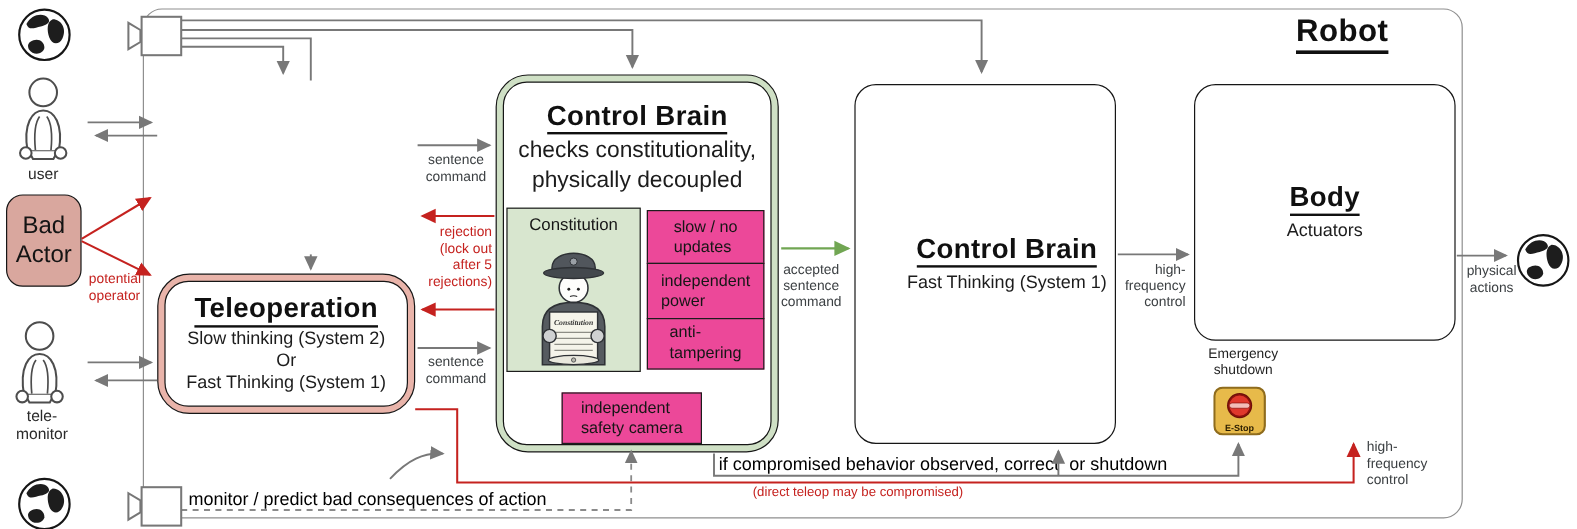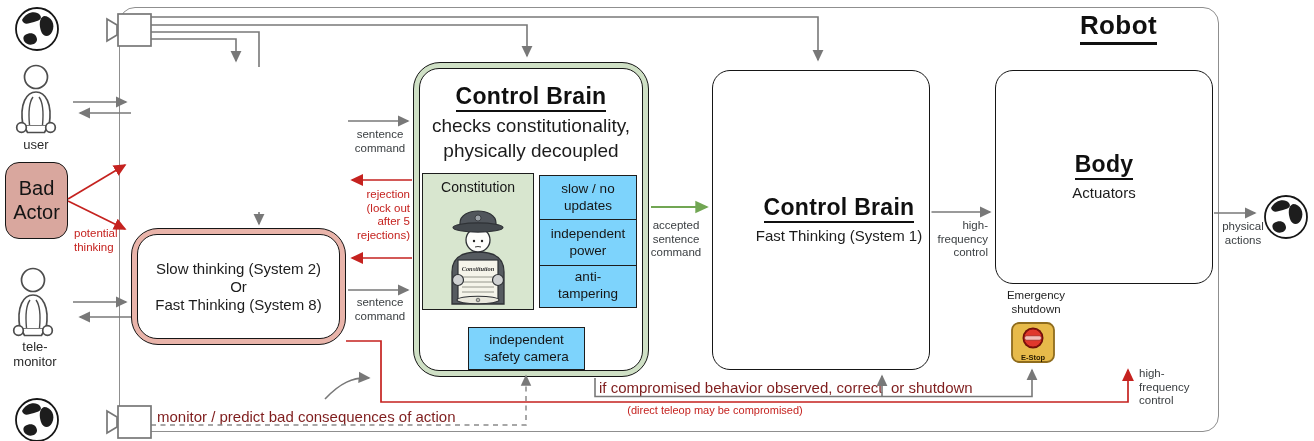--- a/index.html
+++ b/index.html
@@ -12,51 +12,52 @@
     border-radius:20px;display:flex;flex-direction:column;align-items:center;justify-content:center;text-align:center;}
   .dblbox>.inner.topalign{justify-content:flex-start;padding-top:15px;}
   .pink{background:#e9b4aa;}
   .green{background:#cfe0c5;}
   .plain{background:#fff;border:1.7px solid #161616;border-radius:18px;display:flex;
     flex-direction:column;align-items:center;justify-content:center;text-align:center;}
   .btitle{font-weight:bold;font-size:23px;color:#101010;letter-spacing:.3px;line-height:1.1;}
   .u{display:inline-block;border-bottom:2.6px solid #101010;padding-bottom:1px;}
   .bsub{font-size:15px;color:#1c1c1c;line-height:1.3;white-space:pre-line;margin-top:3px;}
   .sbdesc{font-size:19px;color:#1c1c1c;line-height:1.28;white-space:pre-line;margin-top:2px;}
-  .subbox{background:#7dd3fc;border:1.5px solid #1d1d1d;display:flex;align-items:center;justify-content:center;
-    text-align:center;font-size:13.5px;line-height:1.25;color:#161616;white-space:pre-line;}
+  .subbox{background:#ec4899;border:1.5px solid #1d1d1d;display:flex;align-items:center;justify-content:center;
+    text-align:left;font-size:13.5px;line-height:1.25;color:#161616;white-space:pre-line;}
   .constbox{background:#d8e6cf;border:1.6px solid #1d1d1d;}
   .constlabel{font-size:14px;color:#161616;text-align:center;padding-top:5px;}
   .lbl{font-size:11.5px;line-height:1.18;color:#3c4043;white-space:pre-line;}
   .redtxt{color:#c5221f;}
   .c{text-align:center;}.r{text-align:right;}
-  .note15{font-size:15px;color:#7f1d1d;white-space:nowrap;}
+  .note15{font-size:15px;color:#000000;white-space:nowrap;}
   .badactor{background:#d9a79e;border:1.8px solid #161616;border-radius:14px;display:flex;align-items:center;
     justify-content:center;text-align:center;font-size:20px;line-height:1.18;color:#141414;white-space:pre-line;}
   .persontxt{font-size:13px;color:#2a2a2a;text-align:center;white-space:pre-line;line-height:1.15;}
   .emerg{font-size:11.5px;line-height:1.2;color:#1f1f1f;text-align:center;white-space:pre-line;}
   .robot{font-size:26px;font-weight:bold;color:#101010;text-align:right;letter-spacing:.4px;}
   .robot .u{border-bottom-width:3px;}
   svg.overlay{position:absolute;left:0;top:0;pointer-events:none;}
 </style>
 </head>
 <body>
 
 <div id="canvas">
 
   <div class="abs boundary" style="left:119px;top:7px;width:1100px;height:425px;"></div>
 
   <div class="abs robot" style="left:999px;top:10px;width:158px;"><span class="u">Robot</span></div>
 
 
   <div class="abs dblbox pink" style="left:131px;top:228px;width:215px;height:117px;">
     <div class="inner">
+      <div class="btitle"><span class="u">Teleoperation</span></div>
       <div class="bsub" style="margin-top:1px;line-height:1.22;">Slow thinking (System 2)
 Or
-Fast Thinking (System 8)</div>
+Fast Thinking (System 1)</div>
     </div>
   </div>
 
   <div class="abs dblbox green" style="left:413px;top:62px;width:236px;height:315px;">
     <div class="inner topalign">
       <div class="btitle"><span class="u">Control Brain</span></div>
       <div class="sbdesc">checks constitutionality,
 physically decoupled</div>
     </div>
   </div>
@@ -120,21 +121,21 @@
 
   <div class="abs lbl c" style="left:348px;top:128px;width:64px;">sentence
 command</div>
   <div class="abs lbl redtxt r" style="left:342px;top:188px;width:68px;">rejection
 (lock out
 after 5
 rejections)</div>
   <div class="abs lbl c" style="left:348px;top:296px;width:64px;">sentence
 command</div>
   <div class="abs lbl redtxt" style="left:74px;top:227px;width:54px;">potential
-thinking</div>
+operator</div>
   <div class="abs lbl c" style="left:645px;top:219px;width:62px;">accepted
 sentence
 command</div>
   <div class="abs lbl r" style="left:928px;top:219px;width:60px;">high-
 frequency
 control</div>
   <div class="abs lbl" style="left:1139px;top:367px;width:62px;">high-
 frequency
 control</div>
   <div class="abs lbl c" style="left:1218px;top:220px;width:50px;">physical

